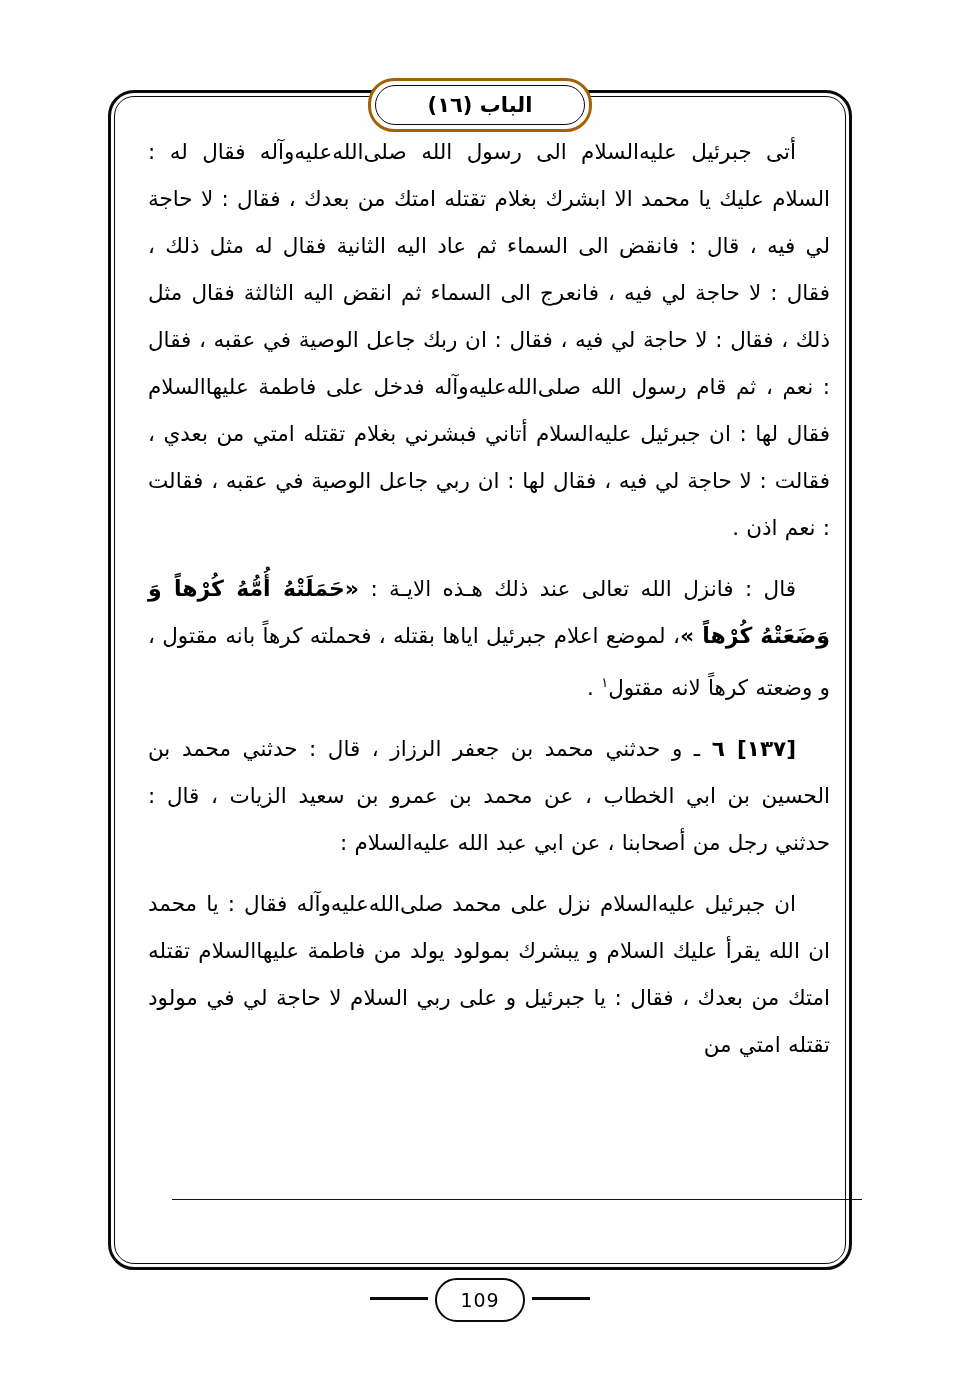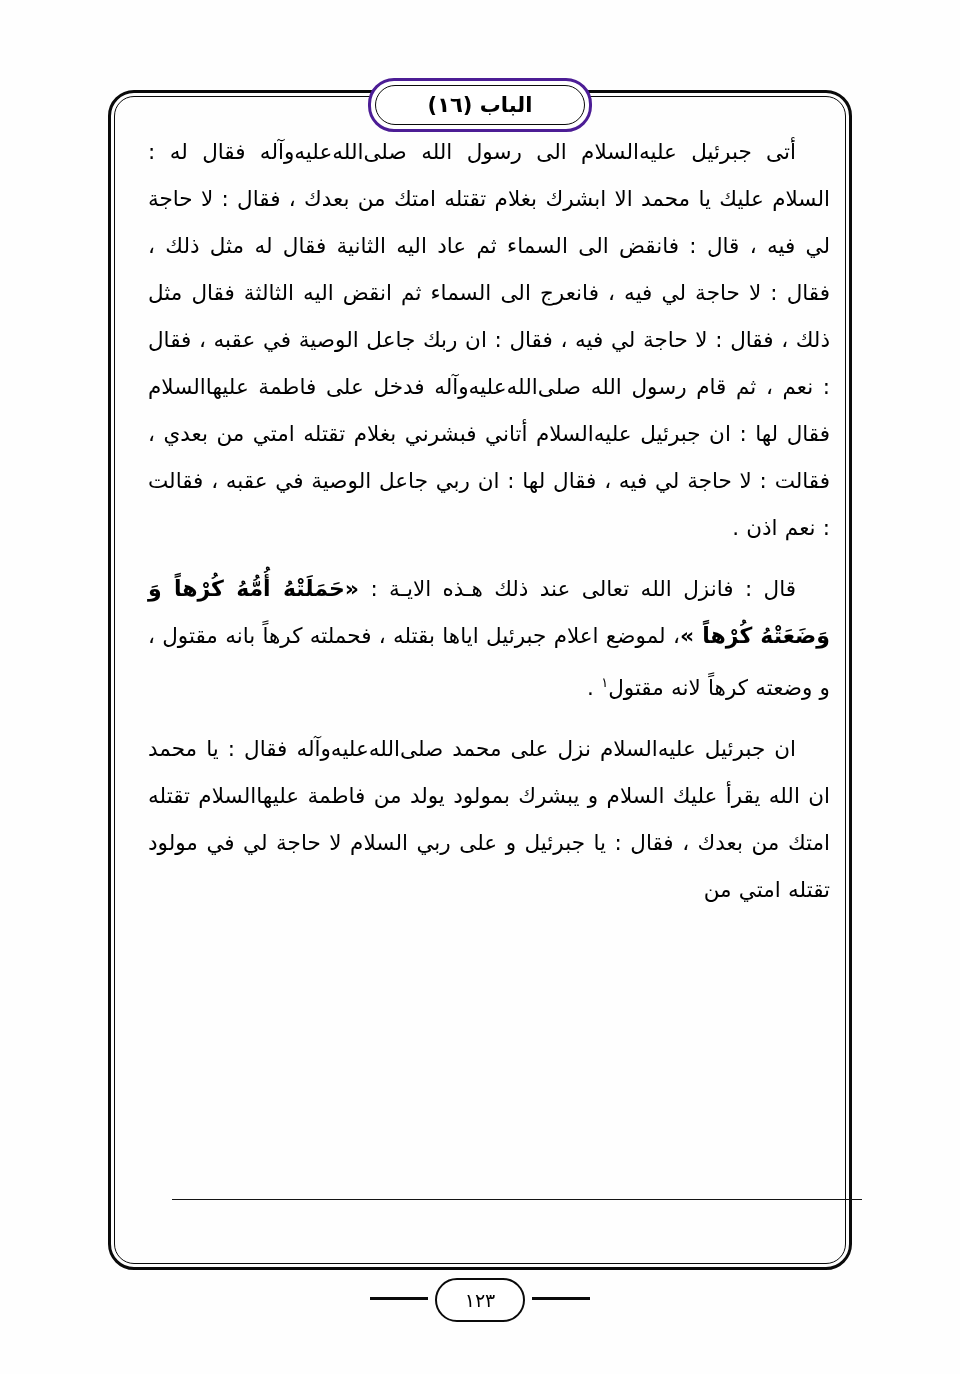--- a/index.html
+++ b/index.html
@@ -47,21 +47,21 @@
 
   
   .chapter-pill {
     position: absolute;
     left: 50%;
     top: 78px;
     transform: translateX(-50%);
     width: 218px;
     height: 48px;
     background: #ffffff;
-    border: 3px solid #4c1d95;
+    border: 3px solid #a16207;
     border-radius: 26px;
     z-index: 5;
     display: flex;
     align-items: center;
     justify-content: center;
   }
   .chapter-pill-inner {
     position: absolute;
     left: 4px;
     top: 4px;
@@ -194,28 +194,31 @@
   </div>
 
   <div class="text-body">
 
     <p class="para indent">أتى جبرئيل عليه‌السلام الى رسول الله صلى‌الله‌عليه‌وآله فقال له : السلام عليك يا محمد الا ابشرك بغلام تقتله امتك من بعدك ، فقال : لا حاجة لي فيه ، قال : فانقض الى السماء ثم عاد اليه الثانية فقال له مثل ذلك ، فقال : لا حاجة لي فيه ، فانعرج الى السماء ثم انقض اليه الثالثة فقال مثل ذلك ، فقال : لا حاجة لي فيه ، فقال : ان ربك جاعل الوصية في عقبه ، فقال : نعم ، ثم قام رسول الله صلى‌الله‌عليه‌وآله فدخل على فاطمة عليها‌السلام فقال لها : ان جبرئيل عليه‌السلام أتاني فبشرني بغلام تقتله امتي من بعدي ، فقالت : لا حاجة لي فيه ، فقال لها : ان ربي جاعل الوصية في عقبه ، فقالت : نعم اذن .</p>
 
     <p class="para indent gap-above">
       <span>قال : فانزل الله تعالى عند ذلك هـذه الايـة : </span><span class="verse">«حَمَلَتْهُ أُمُّهُ كُرْهاً وَ وَضَعَتْهُ كُرْهاً »</span><span>، لموضع اعلام جبرئيل اياها بقتله ، فحملته كرهاً بانه مقتول ، و وضعته كرهاً لانه مقتول</span><sup class="fn">١</sup><span> .</span>
     </p>
 
+    <p class="para indent gap-above">
+      <span class="hadith-num">[١٣٧] ٦</span><span> ـ و حدثني محمد بن جعفر الرزاز ، قال : حدثني محمد بن الحسين بن ابي الخطاب ، عن محمد بن عمرو بن سعيد الزيات ، قال : حدثني رجل من أصحابنا ، عن ابي عبد الله عليه‌السلام :</span>
+    </p>
 
     <p class="para indent gap-above">ان جبرئيل عليه‌السلام نزل على محمد صلى‌الله‌عليه‌وآله فقال : يا محمد ان الله يقرأ عليك السلام و يبشرك بمولود يولد من فاطمة عليها‌السلام تقتله امتك من بعدك ، فقال : يا جبرئيل و على ربي السلام لا حاجة لي في مولود تقتله امتي من</p>
 
   </div>
 
   <div class="footnote-rule"></div>
 
 
   <div class="pagenum-stub left"></div>
   <div class="pagenum-stub right"></div>
 
   <div class="pagenum-pill">
-    <span class="pagenum">١٢٣</span>
+    <span class="pagenum">109</span>
   </div>
 
 </div>
 
 </body></html>

